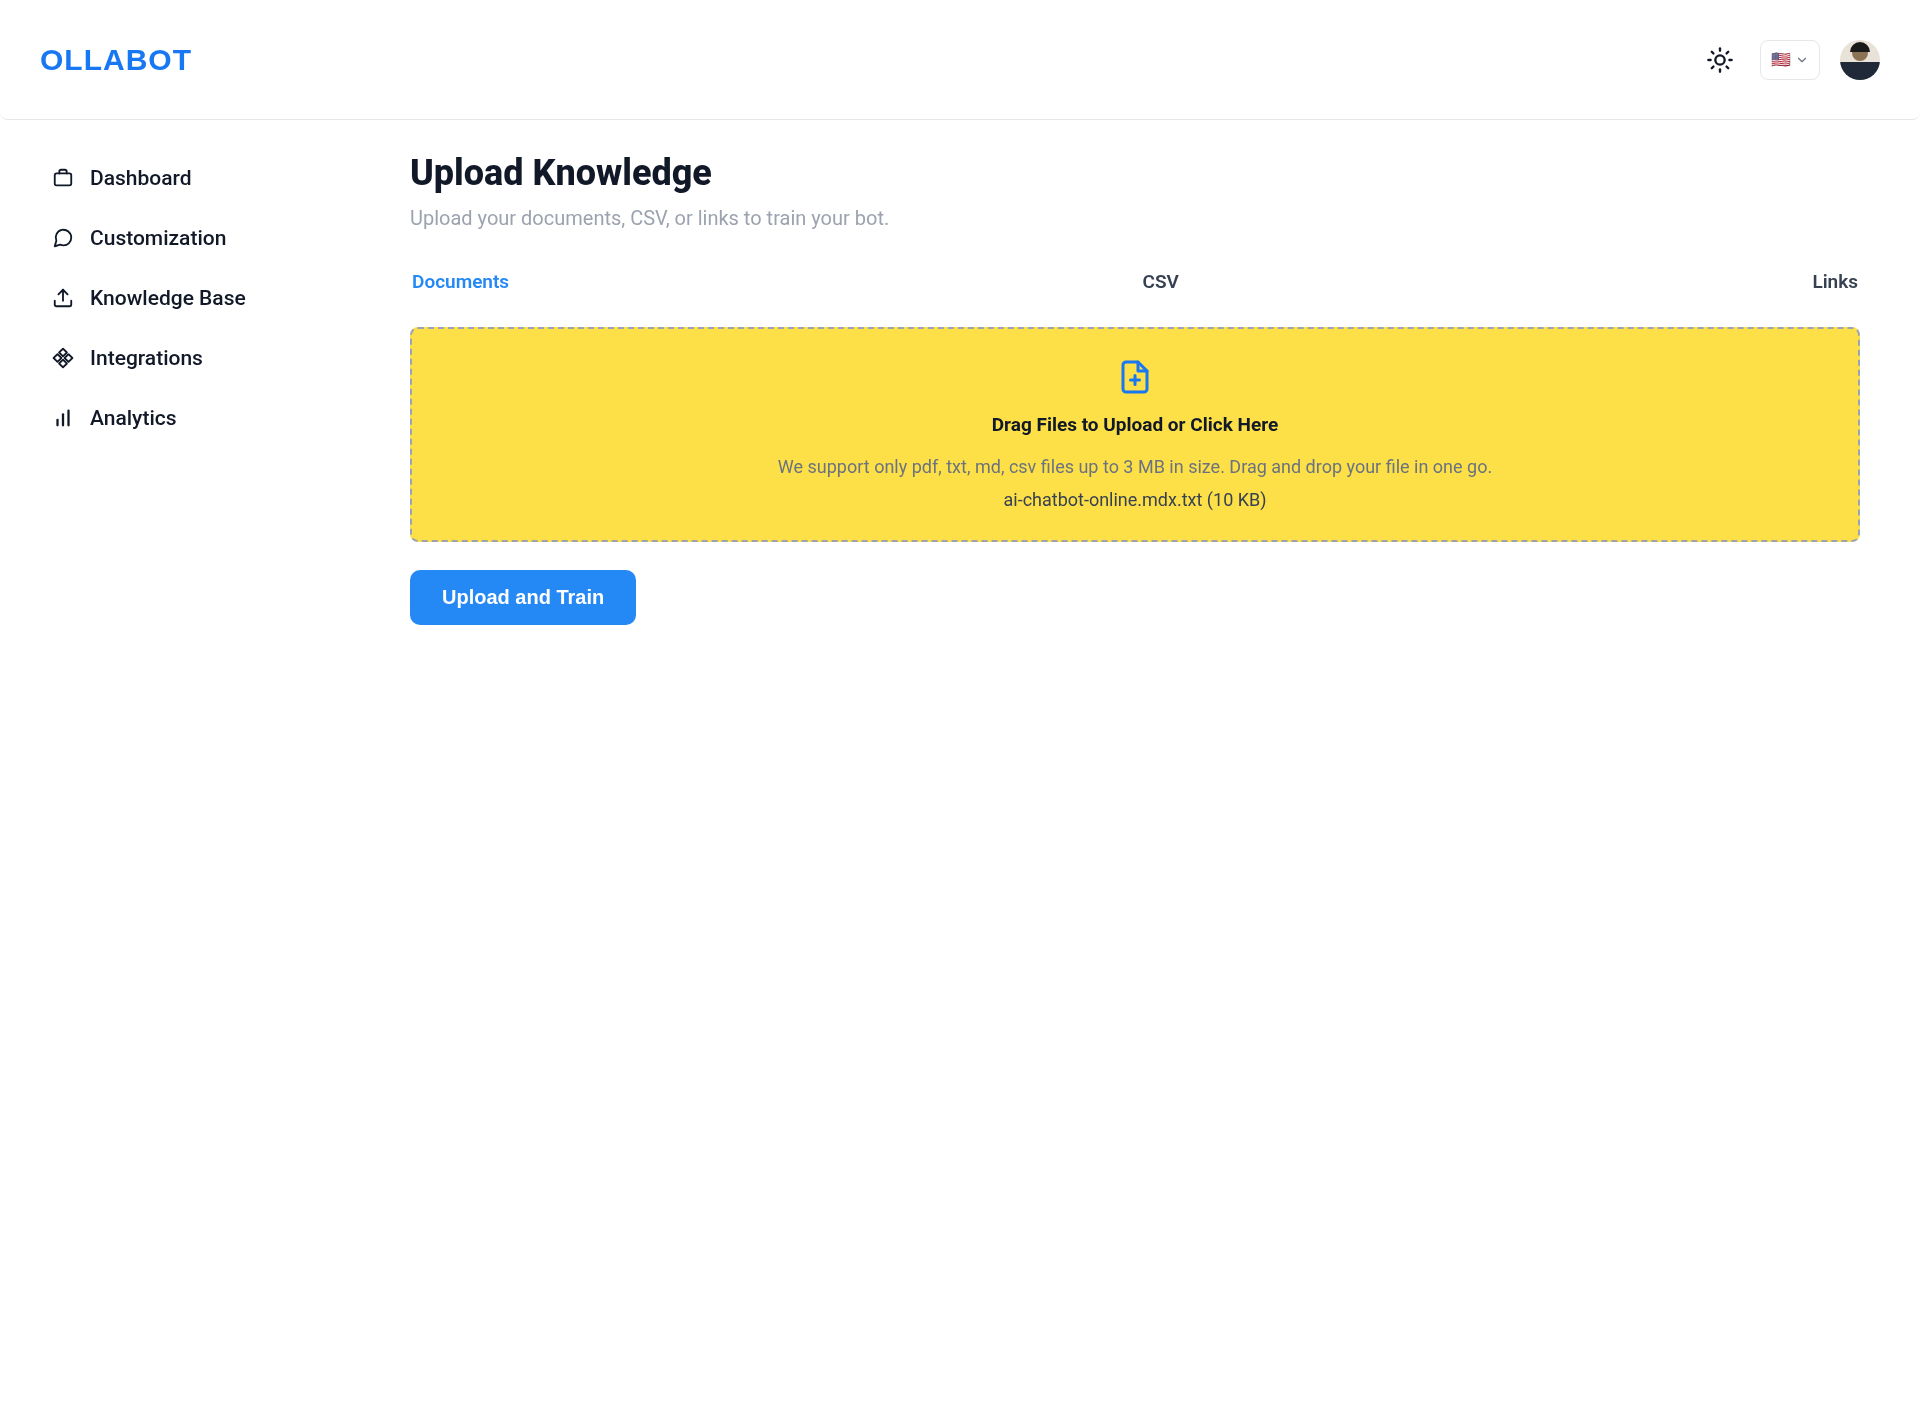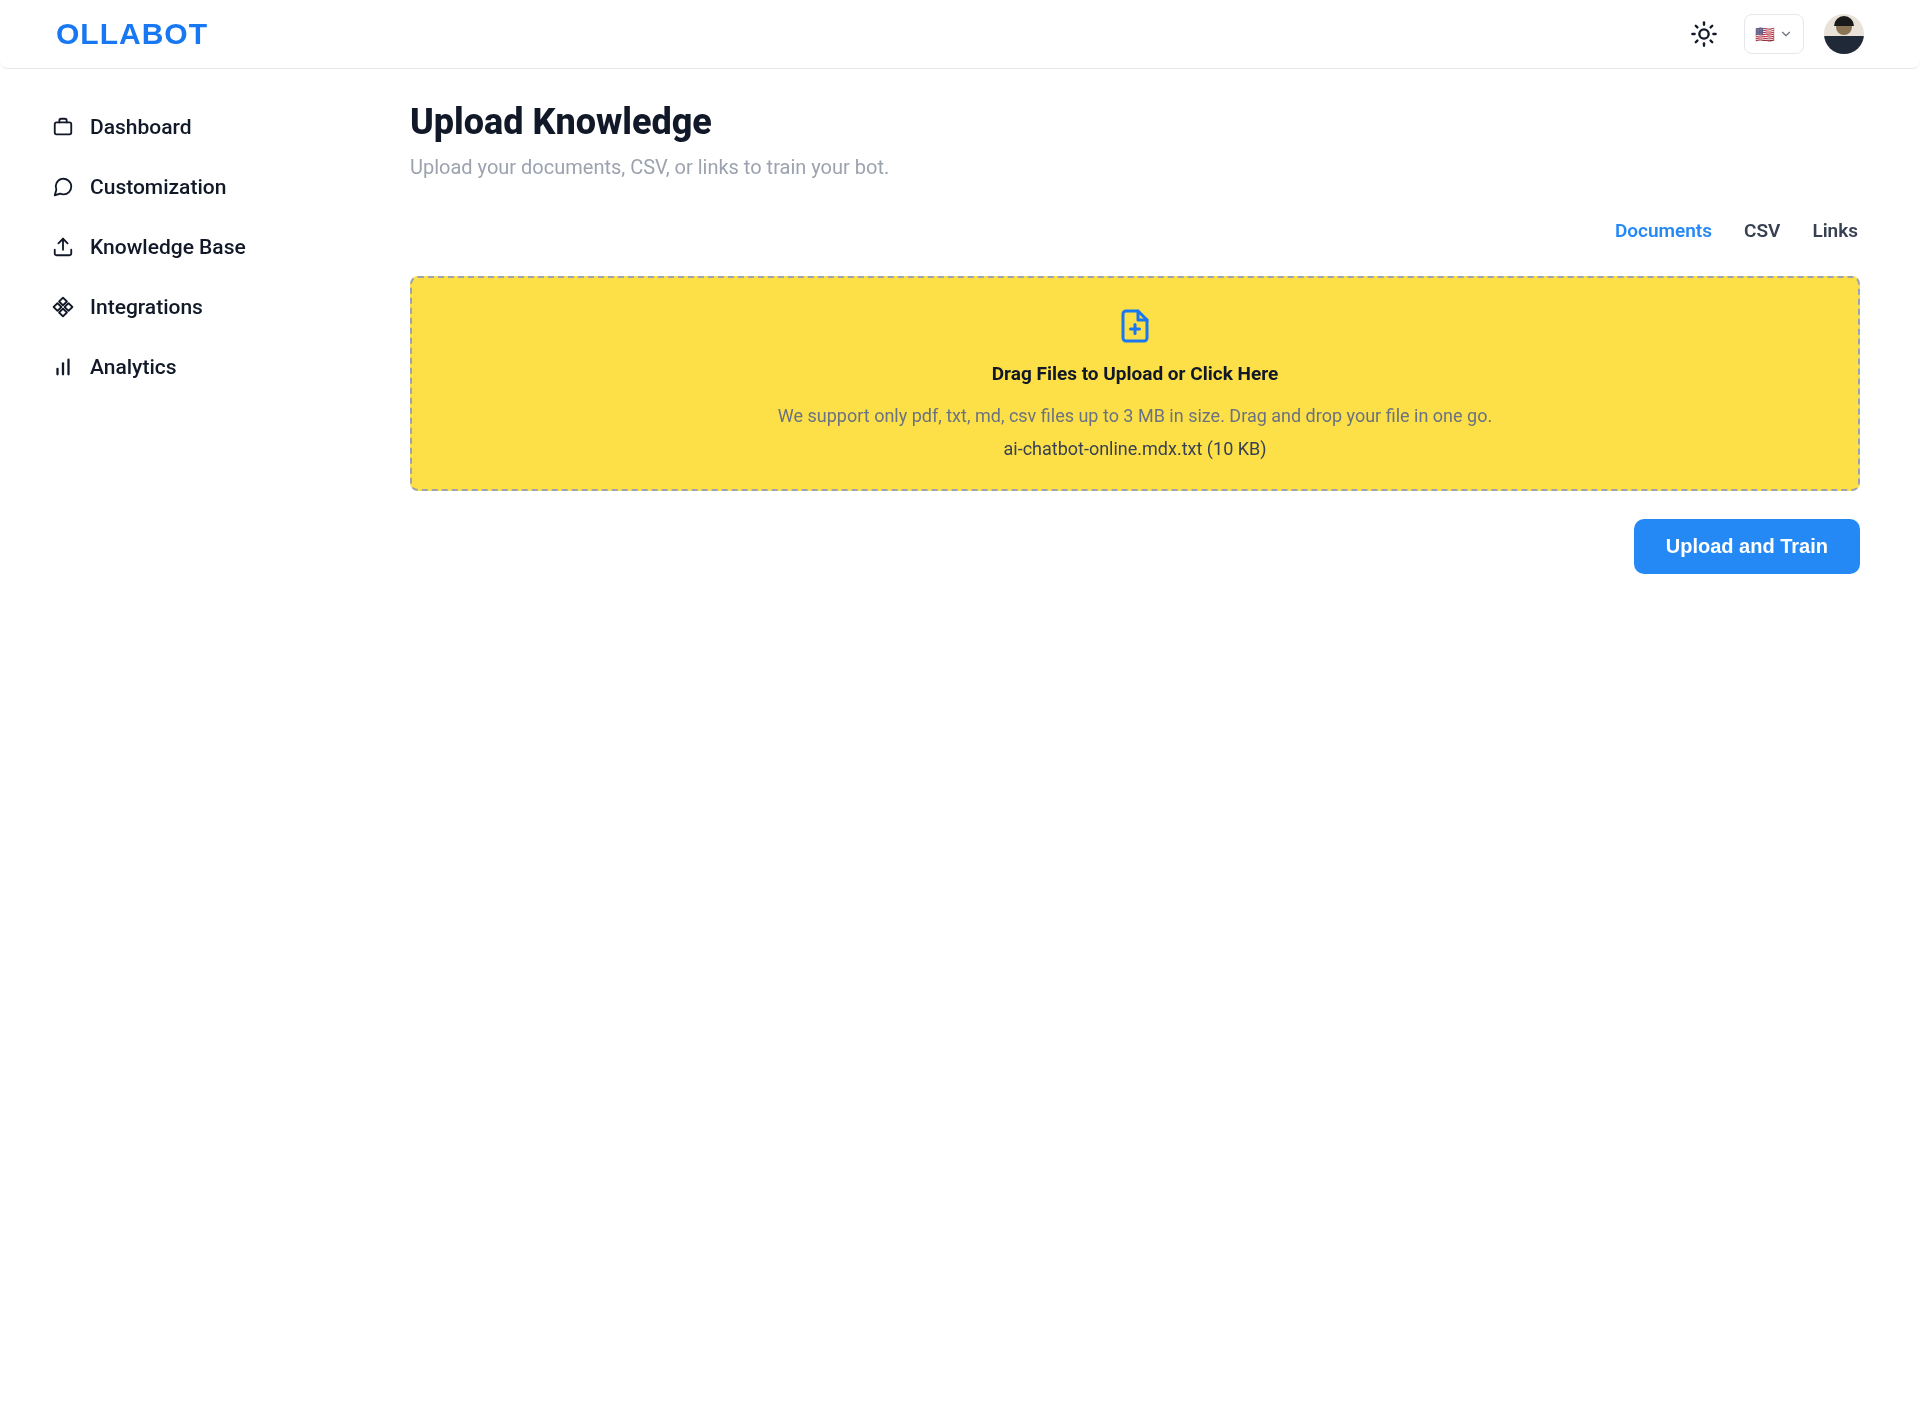--- a/index.html
+++ b/index.html
@@ -9,26 +9,26 @@
     }
     body {
       font-family: -apple-system, BlinkMacSystemFont, "Segoe UI", Roboto, "Helvetica Neue", Arial, sans-serif;
       background: #ffffff;
       color: #111827;
       width: 1920px;
       height: 1407px;
       overflow: hidden;
     }
     .header {
-      height: 69px;
+      height: 120px;
       border-bottom: 1px solid #e5e7eb;
       display: flex;
       align-items: center;
       justify-content: space-between;
-      padding: 0 56px;
+      padding: 0 40px;
       border-radius: 8px;
     }
     .logo {
       font-family: Arial Black, Arial, sans-serif;
       font-weight: 900;
       font-size: 30px;
       letter-spacing: 1px;
       color: #1877f2;
     }
     .header-right {
@@ -127,21 +127,21 @@
       color: #111827;
       margin-bottom: 12px;
     }
     .page-subtitle {
       font-size: 20px;
       color: #9ca3af;
       margin-bottom: 36px;
     }
     .tabs {
       display: flex;
-      justify-content: flex-end;
+      justify-content: space-between;
       gap: 28px;
       margin-bottom: 30px;
     }
     .tab {
       font-size: 19px;
       font-weight: 600;
       cursor: pointer;
       padding: 4px 2px;
       color: #374151;
     }
@@ -176,21 +176,21 @@
       font-size: 18px;
       color: #6b7280;
       margin-bottom: 12px;
     }
     .dropzone-file {
       font-size: 18px;
       color: #374151;
     }
     .action-row {
       display: flex;
-      justify-content: flex-end;
+      justify-content: flex-start;
     }
     .upload-btn {
       background: #2589f5;
       color: white;
       font-size: 20px;
       font-weight: 600;
       padding: 16px 32px;
       border: none;
       border-radius: 10px;
       cursor: pointer;

